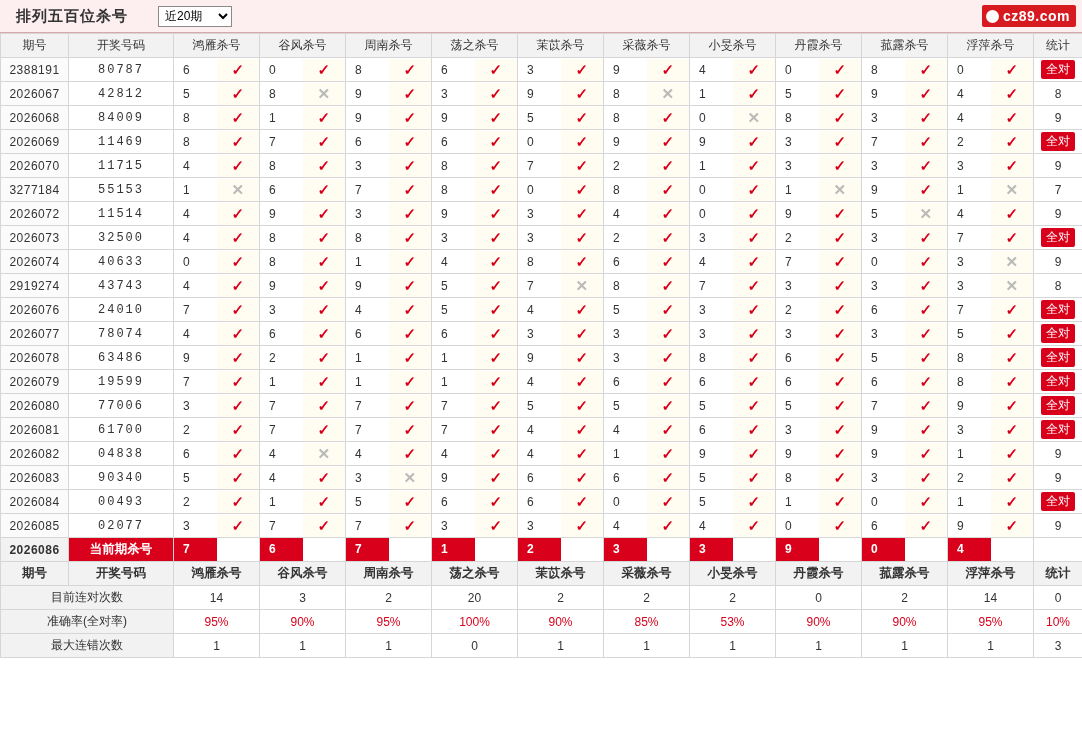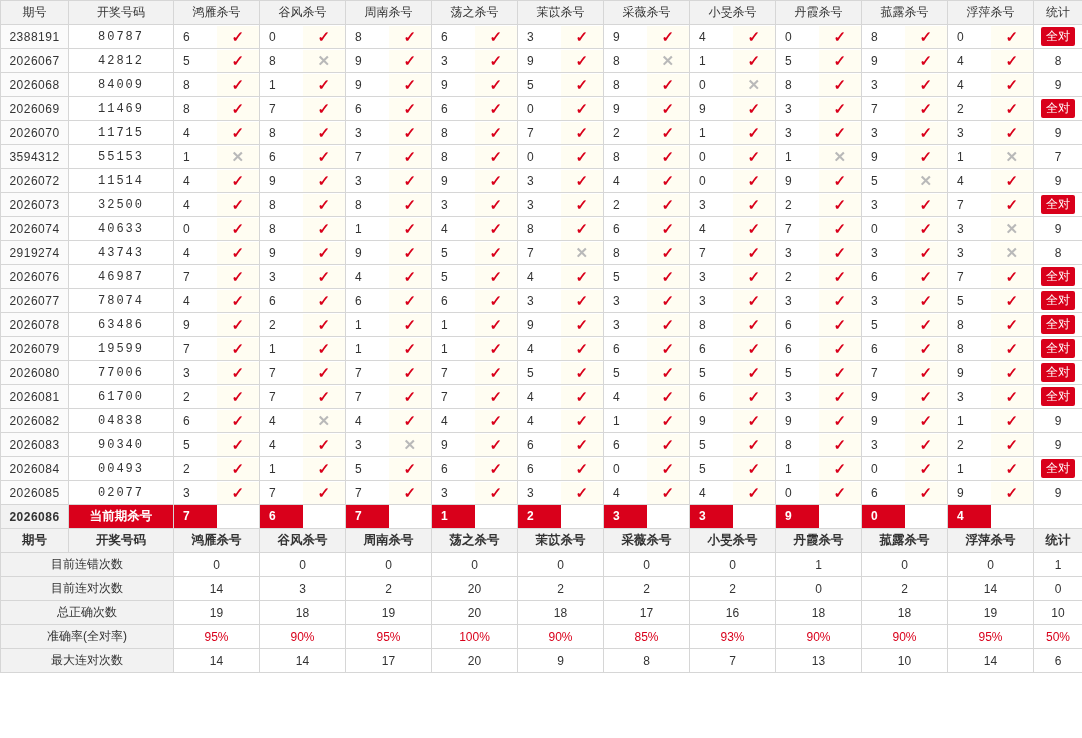--- a/index.html
+++ b/index.html
@@ -133,20 +133,30 @@
     font-size: 12.5px;
   }
   td.sumval.rate { color: #d9001b; }
   .chk { font-size: 15px; }
 </style>
 </head>
 <body>
 
 <div id="page">
 
+  <div class="topbar">
+    <div class="title">排列五百位杀号</div>
+    <div class="selwrap">
+      <select id="period-select"><option>近20期</option><option>近30期</option><option>近50期</option><option>近100期</option></select>
+    </div>
+    <div class="logo">
+      <span class="ball"></span>
+      <span>cz89.com</span>
+    </div>
+  </div>
 
   <table class="grid">
     <colgroup>
       <col style="width:68px">
       <col style="width:105px">
       <col style="width:86px">
         <col style="width:86px">
         <col style="width:86px">
         <col style="width:86px">
         <col style="width:86px">
@@ -494,21 +504,21 @@
           </td>
           <td style="padding: 0px;">
             <div style="display: flex; align-items: center; height: 100%;">
               <span style="width: 50%; text-align: left; padding-left: 9px;">3</span>
               <span class="chk ok" style="width: 50%; text-align: center; background: rgb(255, 253, 242); height: 22px; line-height: 22px;">✓</span>
             </div>
           </td>
           <td class="stat">9</td>
         </tr>
         <tr>
-          <td class="period">3594312</td>
+          <td class="period">3277184</td>
           <td class="code">55153</td>
           <td style="padding: 0px;">
             <div style="display: flex; align-items: center; height: 100%;">
               <span style="width: 50%; text-align: left; padding-left: 9px;">1</span>
               <span class="chk no" style="width: 50%; text-align: center; background: rgb(255, 253, 242); height: 22px; line-height: 22px;">✕</span>
             </div>
           </td>
           <td style="padding: 0px;">
             <div style="display: flex; align-items: center; height: 100%;">
               <span style="width: 50%; text-align: left; padding-left: 9px;">6</span>
@@ -820,21 +830,21 @@
           <td style="padding: 0px;">
             <div style="display: flex; align-items: center; height: 100%;">
               <span style="width: 50%; text-align: left; padding-left: 9px;">3</span>
               <span class="chk no" style="width: 50%; text-align: center; background: rgb(255, 253, 242); height: 22px; line-height: 22px;">✕</span>
             </div>
           </td>
           <td class="stat">8</td>
         </tr>
         <tr>
           <td class="period">2026076</td>
-          <td class="code">46987</td>
+          <td class="code">24010</td>
           <td style="padding: 0px;">
             <div style="display: flex; align-items: center; height: 100%;">
               <span style="width: 50%; text-align: left; padding-left: 9px;">7</span>
               <span class="chk ok" style="width: 50%; text-align: center; background: rgb(255, 253, 242); height: 22px; line-height: 22px;">✓</span>
             </div>
           </td>
           <td style="padding: 0px;">
             <div style="display: flex; align-items: center; height: 100%;">
               <span style="width: 50%; text-align: left; padding-left: 9px;">3</span>
               <span class="chk ok" style="width: 50%; text-align: center; background: rgb(255, 253, 242); height: 22px; line-height: 22px;">✓</span>
@@ -1551,85 +1561,57 @@
           <td>荡之杀号</td>
           <td>茉苡杀号</td>
           <td>采薇杀号</td>
           <td>小旻杀号</td>
           <td>丹霞杀号</td>
           <td>菰露杀号</td>
           <td>浮萍杀号</td>
           <td>统计</td>
         </tr>
         <tr>
-          <td class="sumlabel" colspan="2">目前连错次数</td>
-          <td class="sumval">0</td>
-          <td class="sumval">0</td>
-          <td class="sumval">0</td>
-          <td class="sumval">0</td>
-          <td class="sumval">0</td>
-          <td class="sumval">0</td>
-          <td class="sumval">0</td>
-          <td class="sumval">1</td>
-          <td class="sumval">0</td>
-          <td class="sumval">0</td>
-          <td class="sumval">1</td>
-        </tr>
-        <tr>
           <td class="sumlabel" colspan="2">目前连对次数</td>
           <td class="sumval">14</td>
           <td class="sumval">3</td>
           <td class="sumval">2</td>
           <td class="sumval">20</td>
           <td class="sumval">2</td>
           <td class="sumval">2</td>
           <td class="sumval">2</td>
           <td class="sumval">0</td>
           <td class="sumval">2</td>
           <td class="sumval">14</td>
           <td class="sumval">0</td>
         </tr>
         <tr>
-          <td class="sumlabel" colspan="2">总正确次数</td>
-          <td class="sumval">19</td>
-          <td class="sumval">18</td>
-          <td class="sumval">19</td>
-          <td class="sumval">20</td>
-          <td class="sumval">18</td>
-          <td class="sumval">17</td>
-          <td class="sumval">16</td>
-          <td class="sumval">18</td>
-          <td class="sumval">18</td>
-          <td class="sumval">19</td>
-          <td class="sumval">10</td>
-        </tr>
-        <tr>
           <td class="sumlabel" colspan="2">准确率(全对率)</td>
           <td class="sumval rate">95%</td>
           <td class="sumval rate">90%</td>
           <td class="sumval rate">95%</td>
           <td class="sumval rate">100%</td>
           <td class="sumval rate">90%</td>
           <td class="sumval rate">85%</td>
-          <td class="sumval rate">93%</td>
+          <td class="sumval rate">53%</td>
           <td class="sumval rate">90%</td>
           <td class="sumval rate">90%</td>
           <td class="sumval rate">95%</td>
-          <td class="sumval rate">50%</td>
-        </tr>
-        <tr>
-          <td class="sumlabel" colspan="2">最大连对次数</td>
-          <td class="sumval">14</td>
-          <td class="sumval">14</td>
-          <td class="sumval">17</td>
-          <td class="sumval">20</td>
-          <td class="sumval">9</td>
-          <td class="sumval">8</td>
-          <td class="sumval">7</td>
-          <td class="sumval">13</td>
-          <td class="sumval">10</td>
-          <td class="sumval">14</td>
-          <td class="sumval">6</td>
+          <td class="sumval rate">10%</td>
+        </tr>
+        <tr>
+          <td class="sumlabel" colspan="2">最大连错次数</td>
+          <td class="sumval">1</td>
+          <td class="sumval">1</td>
+          <td class="sumval">1</td>
+          <td class="sumval">0</td>
+          <td class="sumval">1</td>
+          <td class="sumval">1</td>
+          <td class="sumval">1</td>
+          <td class="sumval">1</td>
+          <td class="sumval">1</td>
+          <td class="sumval">1</td>
+          <td class="sumval">3</td>
         </tr>
       </tbody>
   </table>
 
 </div>
 
 </body></html>

